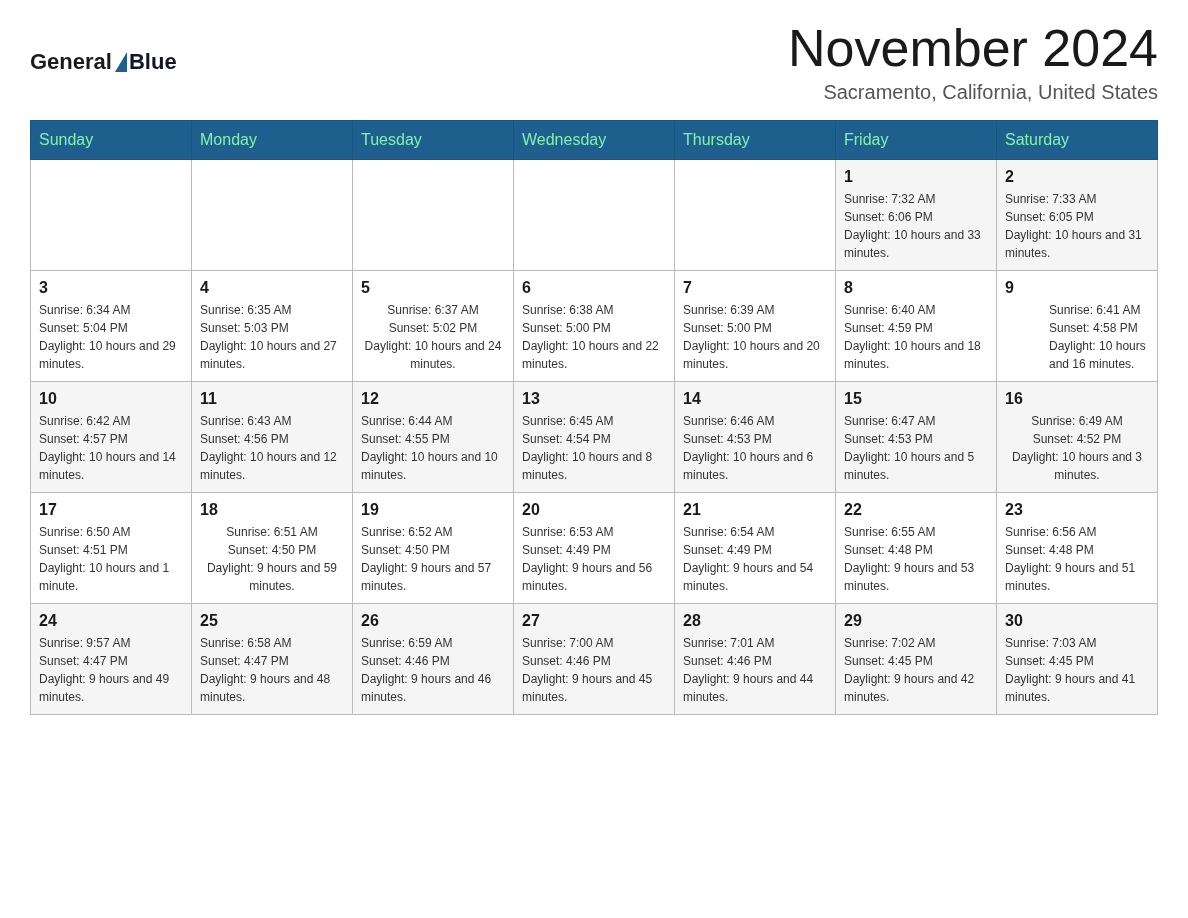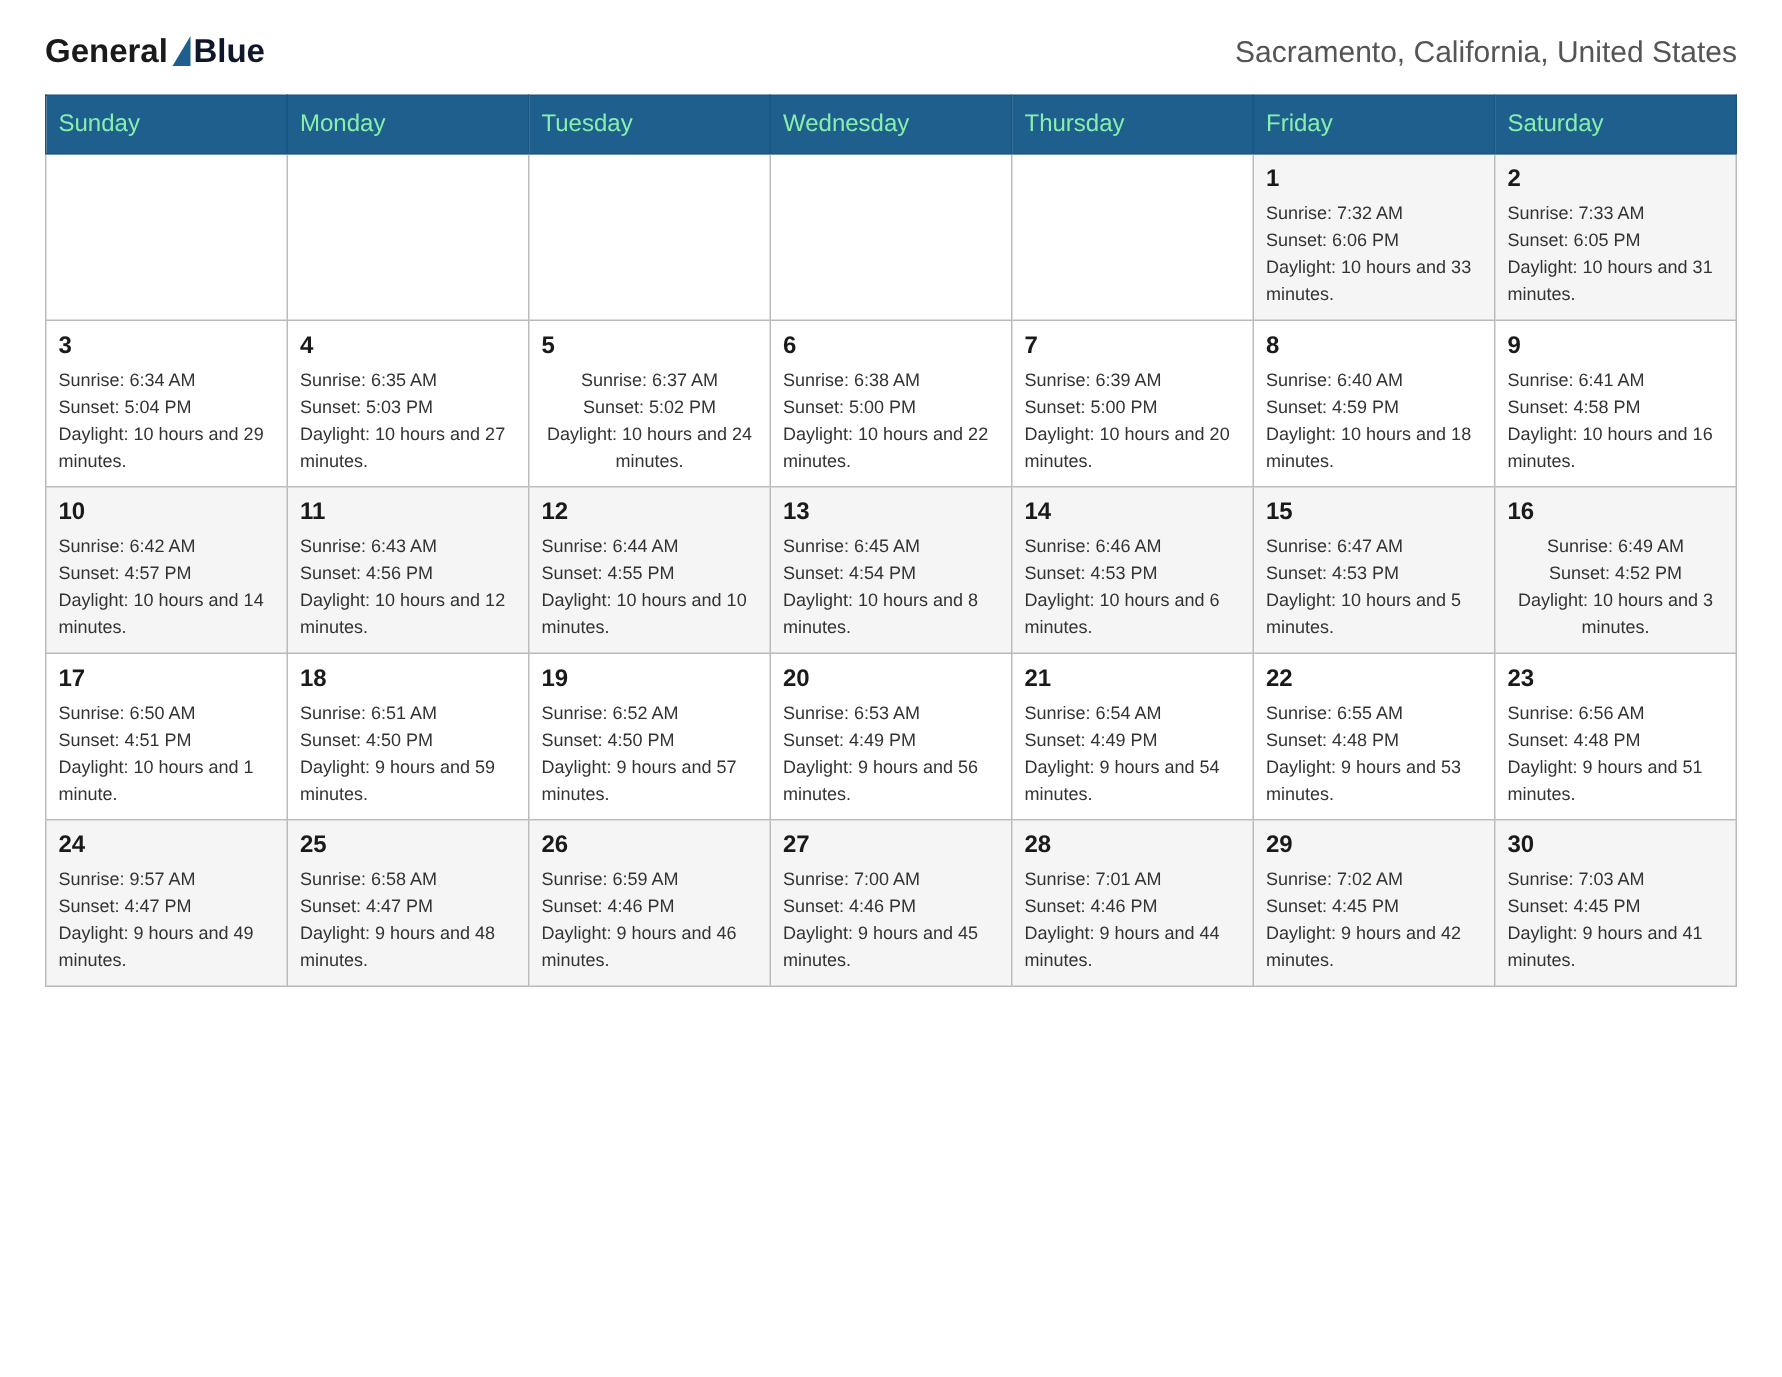--- a/index.html
+++ b/index.html
@@ -106,20 +106,21 @@
 
 <div class="header">
   <div class="logo">
     <div class="logo-text">
       <span class="logo-general">General</span>
       <span class="logo-triangle"></span>
       <span class="logo-blue">Blue</span>
     </div>
   </div>
   <div class="title-section">
+    <div class="month-title">November 2024</div>
     <div class="location-title">Sacramento, California, United States</div>
   </div>
 </div>
 
 <table class="calendar-table">
   <thead>
     <tr>
     <th>Sunday</th>
         <th>Monday</th>
         <th>Tuesday</th>
@@ -181,21 +182,21 @@
 Daylight: 10 hours and 20 minutes.</div>
         </td>
         <td>
           <div class="day-number">8</div>
           <div class="day-info" style="white-space: pre-line;">Sunrise: 6:40 AM
 Sunset: 4:59 PM
 Daylight: 10 hours and 18 minutes.</div>
         </td>
         <td>
           <div class="day-number">9</div>
-          <div class="day-info" style="white-space: pre-line;">Sunrise: 6:41 AM
+          <div class="day-info" style="white-space: pre-line; margin-left: 44px;">Sunrise: 6:41 AM
 Sunset: 4:58 PM
 Daylight: 10 hours and 16 minutes.</div>
         </td>
       </tr>
       <tr>
         <td>
           <div class="day-number">10</div>
           <div class="day-info" style="white-space: pre-line;">Sunrise: 6:42 AM
 Sunset: 4:57 PM
 Daylight: 10 hours and 14 minutes.</div>
@@ -239,21 +240,21 @@
       </tr>
       <tr>
         <td>
           <div class="day-number">17</div>
           <div class="day-info" style="white-space: pre-line;">Sunrise: 6:50 AM
 Sunset: 4:51 PM
 Daylight: 10 hours and 1 minute.</div>
         </td>
         <td>
           <div class="day-number">18</div>
-          <div class="day-info" style="white-space: pre-line;">Sunrise: 6:51 AM
+          <div class="day-info" style="white-space: pre-line; text-align: center;">Sunrise: 6:51 AM
 Sunset: 4:50 PM
 Daylight: 9 hours and 59 minutes.</div>
         </td>
         <td>
           <div class="day-number">19</div>
           <div class="day-info" style="white-space: pre-line;">Sunrise: 6:52 AM
 Sunset: 4:50 PM
 Daylight: 9 hours and 57 minutes.</div>
         </td>
         <td>

